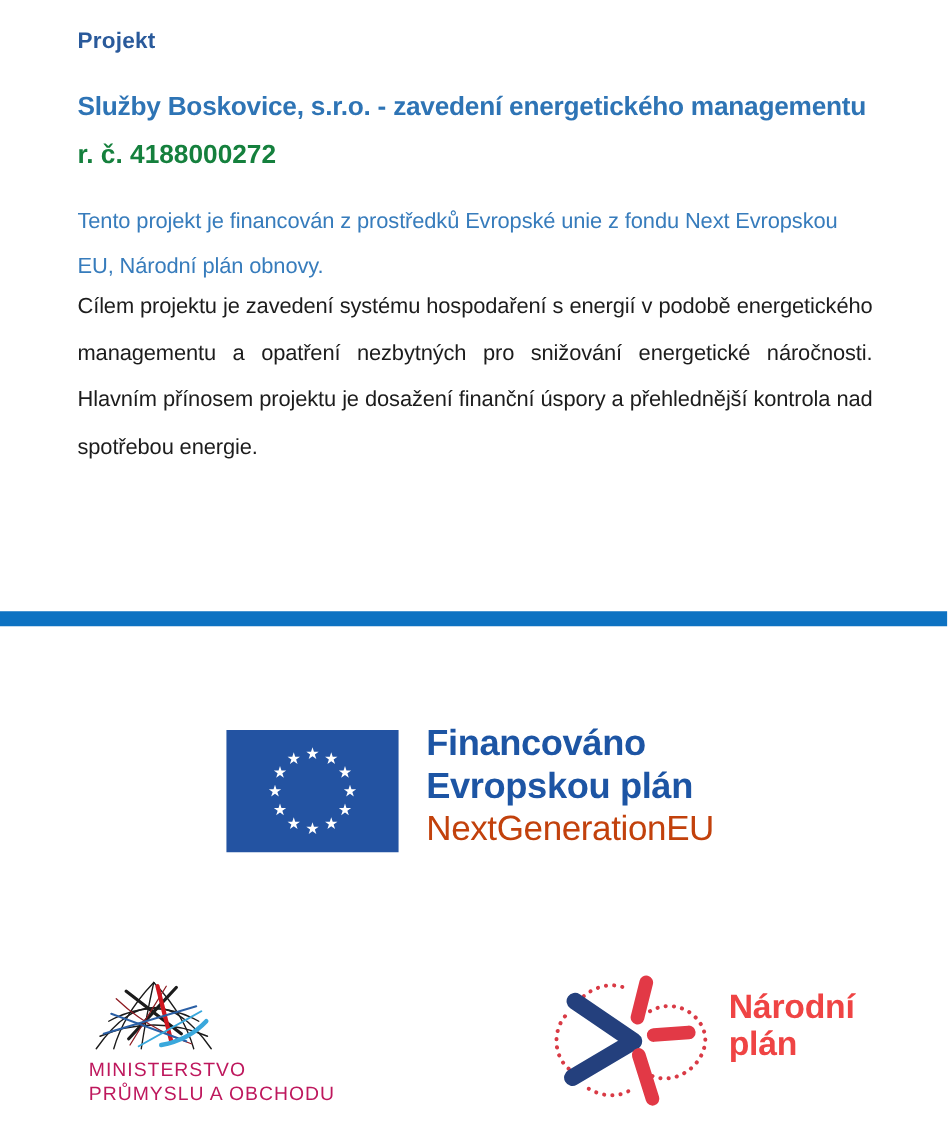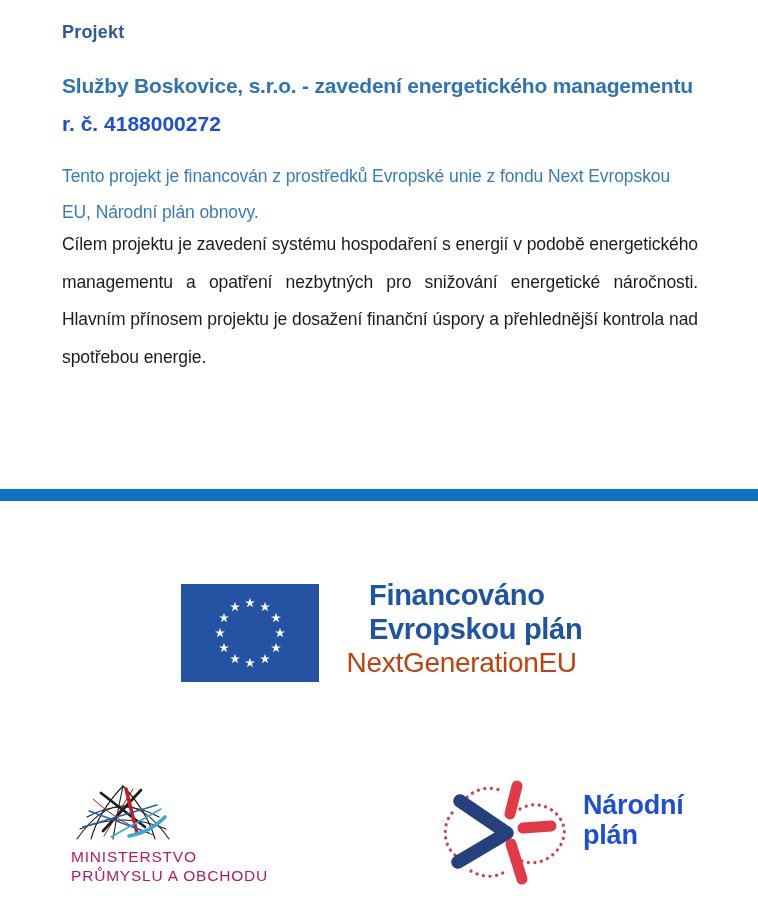--- a/index.html
+++ b/index.html
@@ -11,54 +11,54 @@
   .kicker{
     position:absolute;left:62px;top:22px;width:636px;
     font-size:18px;font-weight:bold;color:#2a5a9b;letter-spacing:.2px;
   }
   .title-line1{
     position:absolute;left:62px;top:74px;width:660px;
     font-size:21px;font-weight:bold;color:#2e74b5;letter-spacing:-.2px;
   }
   .title-line2{
     position:absolute;left:62px;top:112px;width:636px;
-    font-size:21px;font-weight:bold;color:#1d4ed8;
+    font-size:21px;font-weight:bold;color:#15803d;
   }
   .funding-note{
     position:absolute;left:62px;top:158px;width:636px;
     font-size:17.5px;color:#377cbc;line-height:36px;letter-spacing:-.1px;
   }
   .description{
     position:absolute;left:62px;top:226px;width:636px;
     font-size:17.5px;color:#1c1c1c;line-height:37.5px;text-align:justify;letter-spacing:-.1px;
   }
   
   .divider{
     position:absolute;left:0;top:489px;width:758px;height:12px;background:#0d72c2;
   }
   
   .eu-block{
     position:absolute;left:181px;top:584px;display:flex;align-items:flex-start;gap:22px;
   }
   .eu-flag{display:block;}
   .eu-text{display:flex;flex-direction:column;margin-top:-6px;}
   .eu-text .l1,.eu-text .l2{
-    font-size:29px;font-weight:bold;color:#1d55a4;line-height:34px;letter-spacing:-.3px;margin-left:28px;
+    font-size:29px;font-weight:bold;color:#1d55a4;line-height:34px;letter-spacing:-.3px;
   }
   .eu-text .l3{
     font-size:28px;font-weight:normal;color:#c2410c;line-height:34px;letter-spacing:-.3px;text-align:center;
   }
   
   .ministry-block{position:absolute;left:71px;top:783px;}
   .ministry-globe{display:block;margin-left:2px;}
   .ministry-text{margin-top:3px;font-size:15.5px;color:#be185d;letter-spacing:.8px;line-height:18.5px;}
   
   .npo-block{position:absolute;left:443px;top:780px;display:flex;gap:15px;}
   .npo-mark{display:block;}
-  .npo-text{margin-top:10px;font-size:27px;font-weight:bold;color:#1d4ed8;line-height:30px;letter-spacing:-.2px;}
+  .npo-text{margin-top:10px;font-size:27px;font-weight:bold;color:#ef4444;line-height:30px;letter-spacing:-.2px;}
 </style>
 </head>
 <body>
 
 <div class="page">
 
   <div class="kicker">Projekt</div>
   <div class="title-line1">Služby Boskovice, s.r.o. - zavedení energetického managementu</div>
   <div class="title-line2">r. č. 4188000272</div>
   <div class="funding-note">Tento projekt je financován z prostředků Evropské unie z fondu Next Evropskou EU, Národní plán obnovy.</div>

